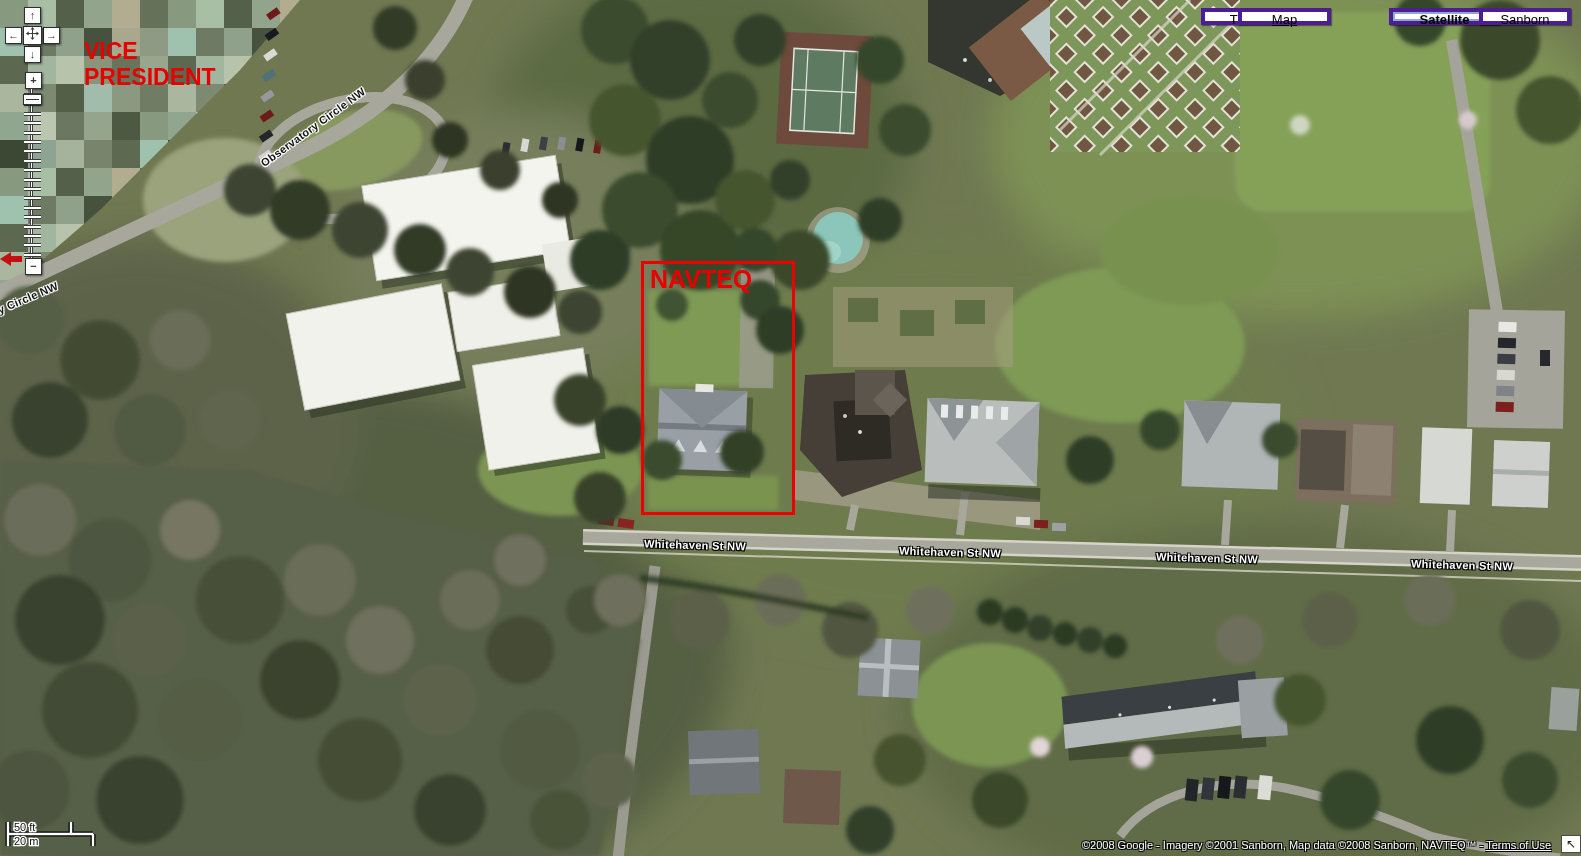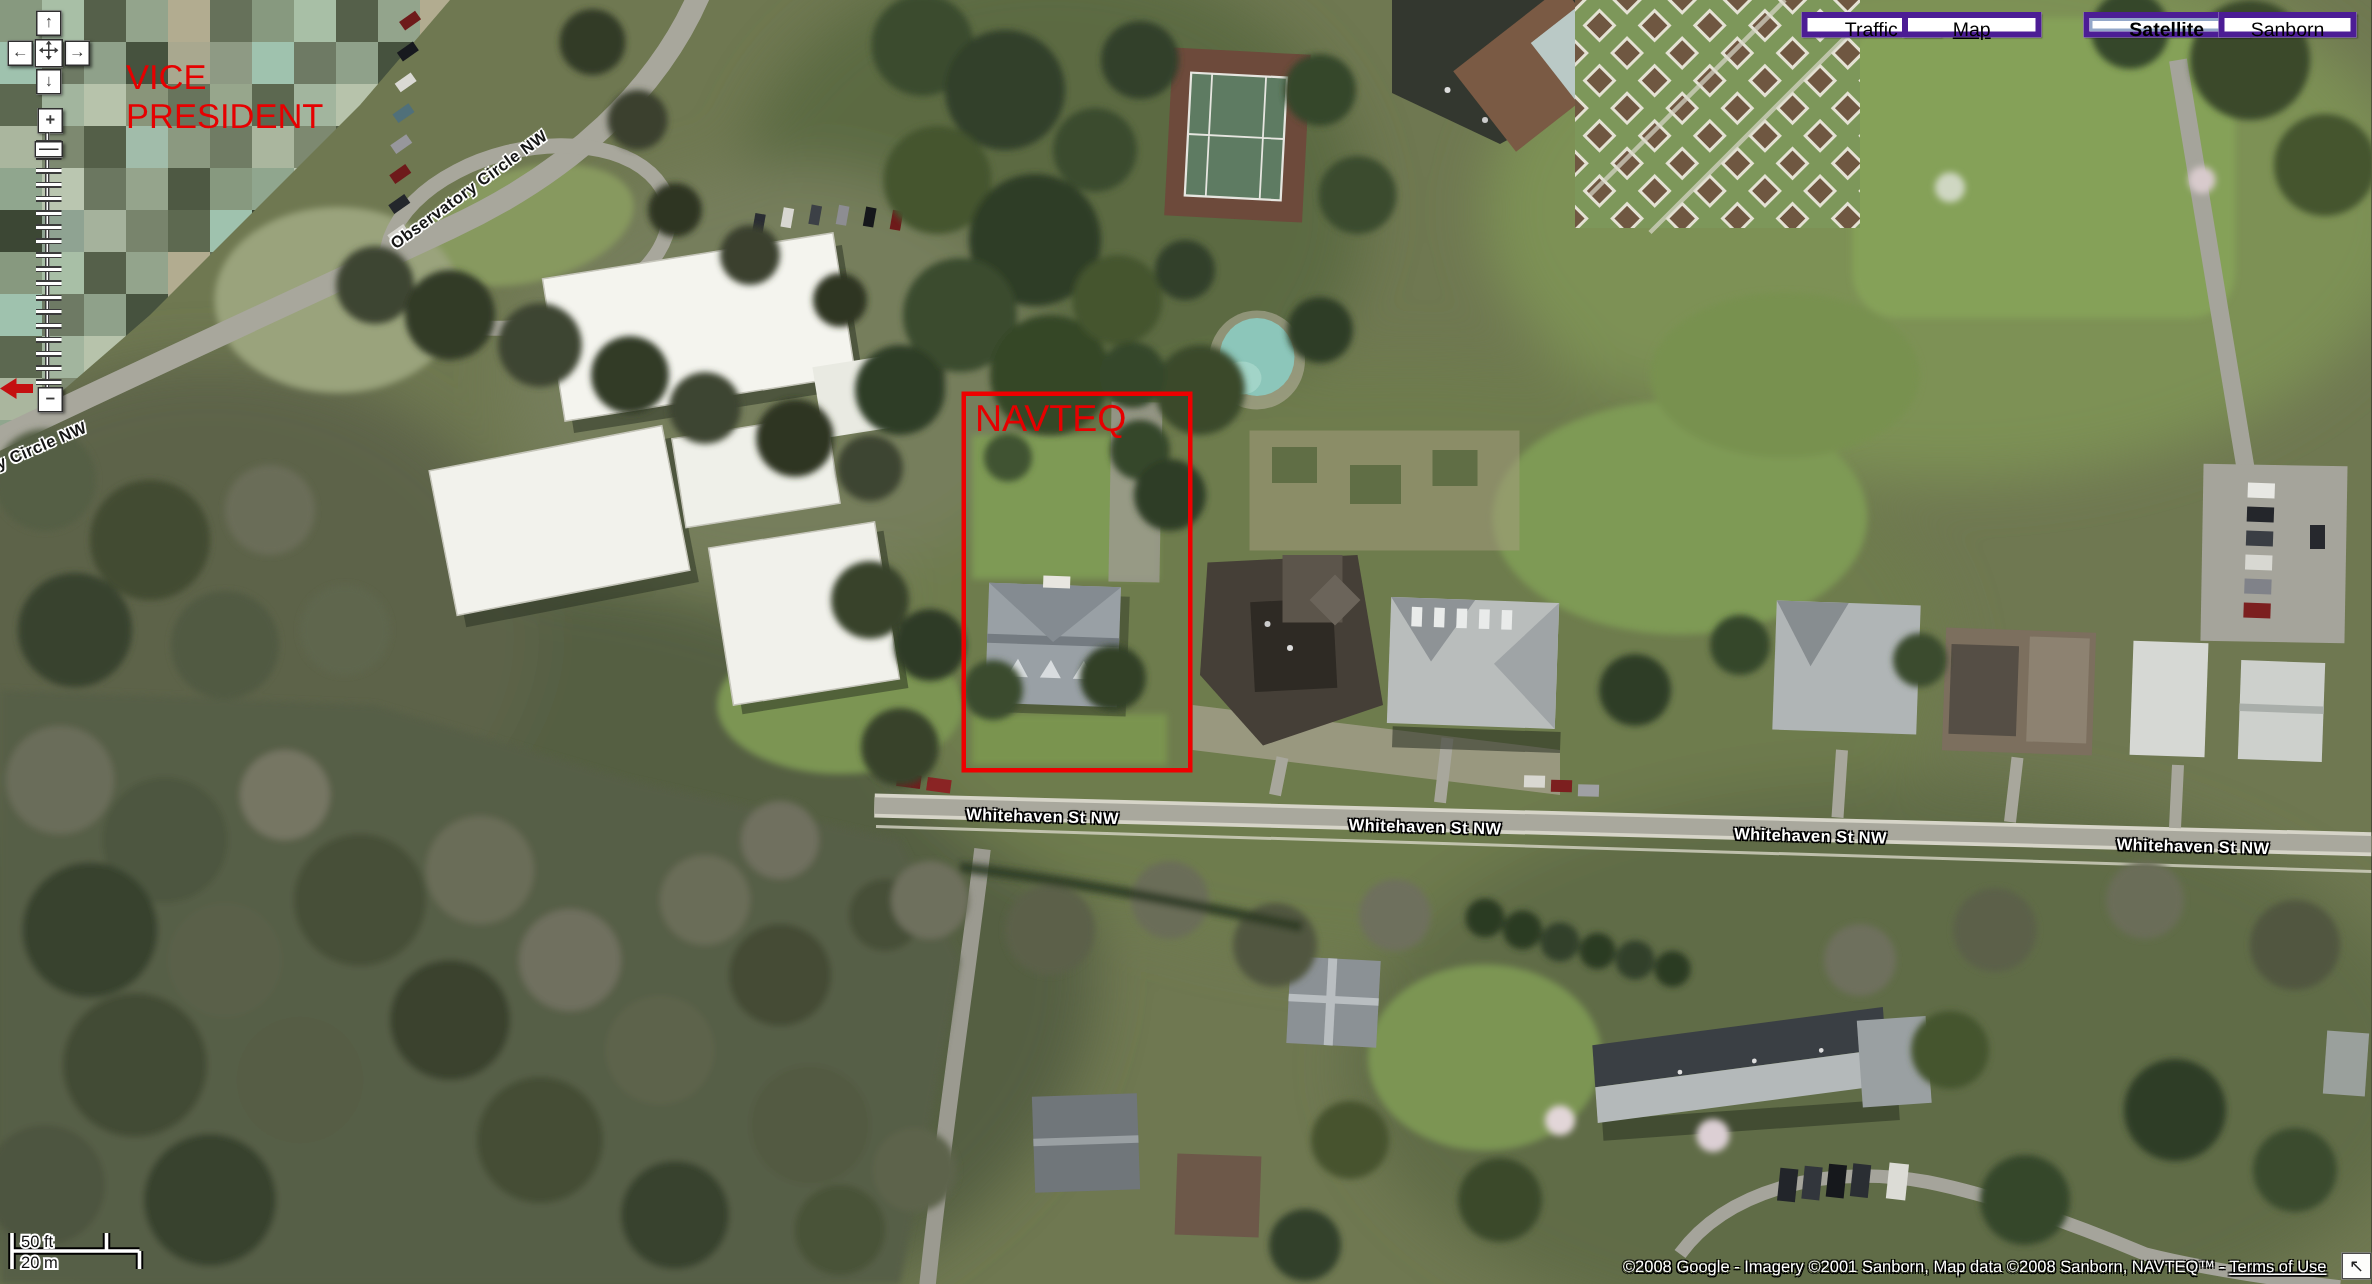--- a/index.html
+++ b/index.html
@@ -10,21 +10,21 @@
 
   
   .street-label{position:absolute;font-size:11px;white-space:nowrap;pointer-events:none;}
   .lbl-white{color:#fff;font-weight:bold;letter-spacing:.3px;
     text-shadow:-1px -1px 0 #000,1px -1px 0 #000,-1px 1px 0 #000,1px 1px 0 #000,0 0 2px #000;}
   .lbl-black{color:#151515;font-weight:bold;letter-spacing:.3px;
     text-shadow:-1px -1px 0 #fff,1px -1px 0 #fff,-1px 1px 0 #fff,1px 1px 0 #fff,0 0 2px #fff;}
 
   
   .annotation{position:absolute;color:#e60000;font-size:23px;line-height:26px;
-    font-family:"Liberation Sans",sans-serif;pointer-events:none;}
+    font-family:"Liberation Sans",sans-serif;pointer-events:none;font-weight:bold;}
   .highlight-box{position:absolute;left:641px;top:261px;width:154px;height:254px;
     border:3px solid #ee0000;}
   .edge-arrow{position:absolute;left:0;top:250px;width:24px;height:18px;}
   .edge-arrow .head{position:absolute;left:0;top:2px;width:0;height:0;
     border-top:7px solid transparent;border-bottom:7px solid transparent;
     border-right:11px solid #c41010;}
   .edge-arrow .shaft{position:absolute;left:9px;top:6px;width:13px;height:6px;background:#c41010;}
 
   
   .navbtn{position:absolute;width:17px;height:17px;background:#fff;border:1px solid #2f2f2f;
@@ -434,21 +434,21 @@
     </button>
     <button class="navbtn" style="left:25px;top:72px;font-weight:bold;">+</button>
     <div class="zoomline"></div>
     <div class="zoomtrack"></div>
     <div class="zoomhandle"></div>
     <button class="navbtn" style="left:25px;top:258px;font-weight:bold;">−</button>
   </div>
 
   <div>
     <button class="maptype-btn" style="left:1201px;width:93px;">Traffic</button>
-    <button class="maptype-btn" style="left:1268px;width:93px;text-decoration:underline;">Map</button>
+    <button class="maptype-btn" style="left:1238px;width:93px;text-decoration:underline;">Map</button>
     <button class="maptype-btn selected" style="left:1389px;width:111px;">Satellite</button>
     <button class="maptype-btn" style="left:1479px;width:92px;">Sanborn</button>
   </div>
 
   <svg class="scalebar" width="110" height="36" viewBox="0 0 110 36">
     <path d="M4,6 L4,30 M4,18 L89,18 M67,6 L67,18 M89,18 L89,30" stroke="#000" stroke-width="5" fill="none"></path>
     <path d="M4,6 L4,30 M4,18 L89,18 M67,6 L67,18 M89,18 L89,30" stroke="#fff" stroke-width="2.4" fill="none"></path>
     <text x="10" y="15" font-size="11" fill="#111" stroke="#fff" stroke-width="2.6" paint-order="stroke" font-family="Liberation Sans, sans-serif">50 ft</text>
     <text x="10" y="29" font-size="11" fill="#111" stroke="#fff" stroke-width="2.6" paint-order="stroke" font-family="Liberation Sans, sans-serif">20 m</text>
   </svg>

